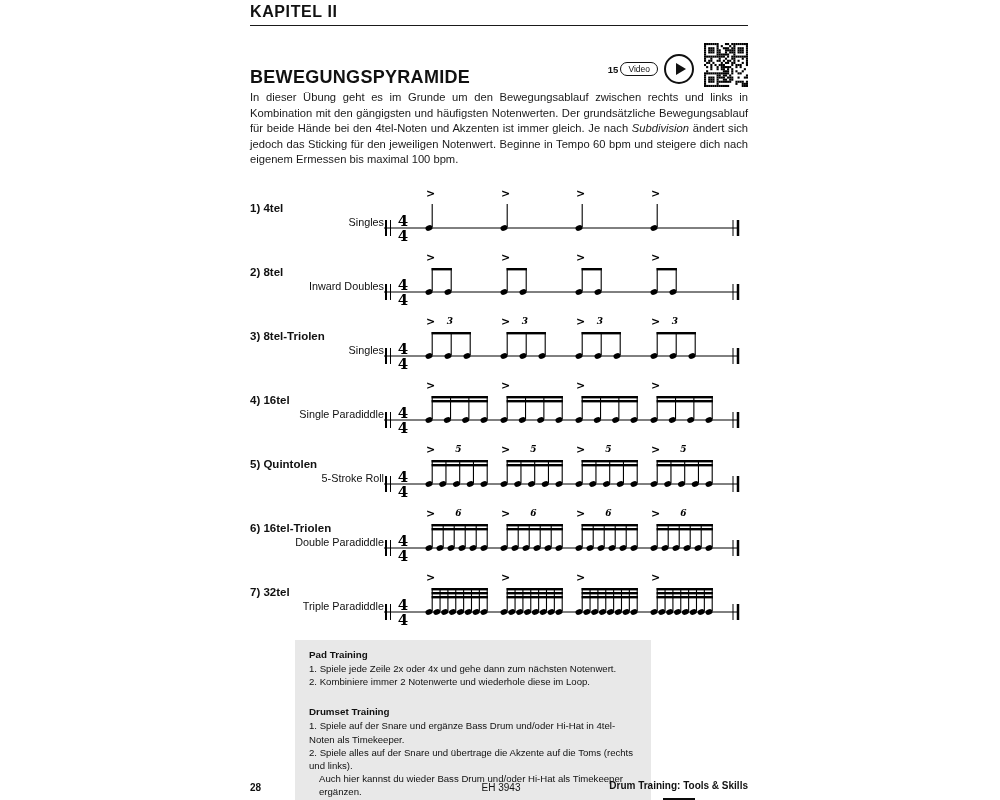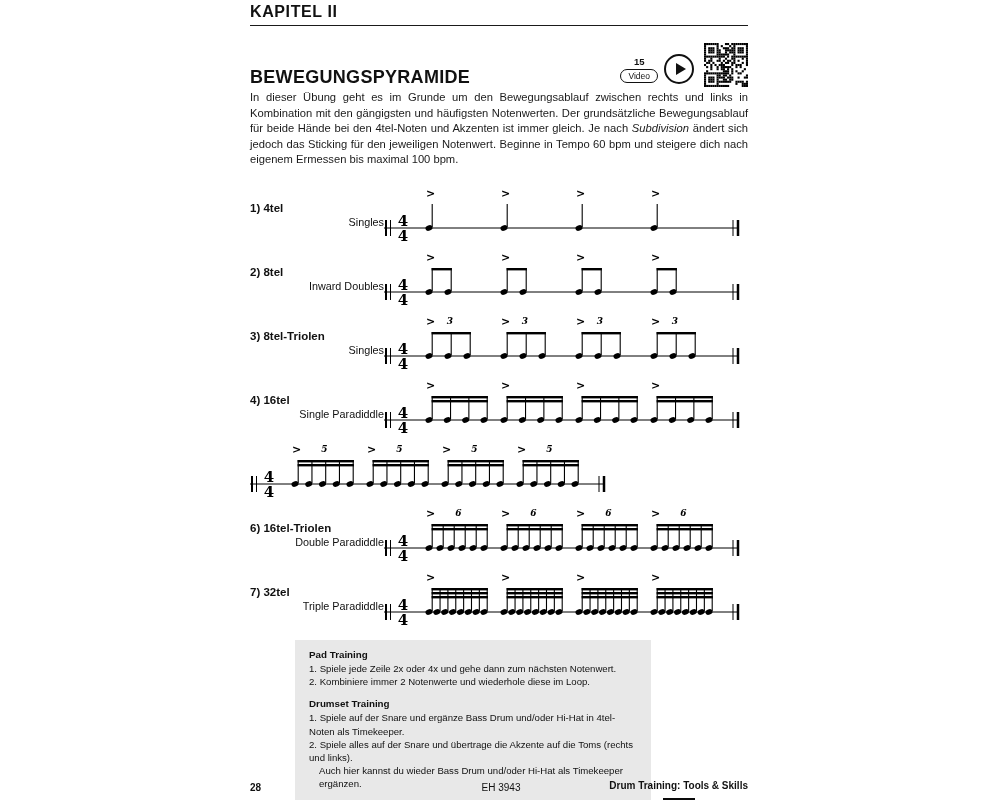--- a/index.html
+++ b/index.html
@@ -8,21 +8,21 @@
 
   
   .chapter{position:absolute;left:250px;top:0;width:498px;padding:3px 0 4px 0;
            border-bottom:1.5px solid #1a1a1a;}
   .chapter-title{font-size:16px;font-weight:bold;letter-spacing:.6px;}
 
   
   .title-row{position:absolute;left:250px;top:44px;width:498px;height:46px;}
   .page-title{position:absolute;left:0;bottom:2px;margin:0;font-size:18px;font-weight:bold;letter-spacing:.3px;}
   .video-badge{position:absolute;right:54px;bottom:6px;display:flex;align-items:center;gap:6px;cursor:pointer;}
-  .vb-col{display:flex;flex-direction:column;align-items:center;gap:2px;justify-content:center;}
+  .vb-col{display:flex;align-items:center;gap:2px;justify-content:center;}
   .vb-number{font-size:9.5px;font-weight:bold;}
   .vb-label{font-size:8.5px;border:1.2px solid #111;border-radius:8px;padding:1px 7px;}
   .play-circle{width:26px;height:26px;border:2.5px solid #111;border-radius:50%;
                display:flex;align-items:center;justify-content:center;background:#fff;}
   .play-triangle{width:0;height:0;border-left:10px solid #111;border-top:6px solid transparent;
                  border-bottom:6px solid transparent;margin-left:3px;}
   .qr{position:absolute;right:0;top:-1px;width:44px;height:44px;}
 
   
   .intro{position:absolute;left:250px;top:90px;width:498px;margin:0;font-size:11.2px;
@@ -38,21 +38,21 @@
   .ts{font:bold 15px "DejaVu Serif",serif;text-anchor:middle;fill:#000;}
   .accent{font:bold 11px "DejaVu Sans",sans-serif;text-anchor:middle;fill:#000;}
   .tuplet{font:italic bold 9px "DejaVu Serif",serif;text-anchor:middle;fill:#000;}
 
   
   .training-box{position:absolute;left:295px;top:640px;width:356px;background:#e8e8e8;
                 padding:9px 14px 10px 14px;box-sizing:border-box;}
   .tb-title{font-size:9.8px;font-weight:bold;margin-bottom:2px;}
   .tb-item{font-size:9.6px;line-height:13.2px;}
   .tb-item-cont{font-size:9.6px;line-height:13.2px;padding-left:10px;}
-  .tb-section + .tb-section{margin-top:10px;}
+  .tb-section + .tb-section{margin-top:18px;}
 
   
   .footer{position:absolute;left:250px;top:780px;width:498px;height:18px;}
   .footer-page{position:absolute;left:0;top:2px;font-size:10px;font-weight:bold;text-align:right;}
   .footer-catalog{position:absolute;left:4px;right:0;top:2px;text-align:center;font-size:10px;}
   .footer-right{position:absolute;right:0;top:0;display:flex;align-items:center;gap:7px;flex-direction:column;}
   .footer-series{font-size:10px;font-weight:bold;}
   .hage-logo{width:32px;height:20px;background:#0a0a0a;display:flex;align-items:center;
              justify-content:center;}
   .hage-logo span{color:#fff;font-size:8px;font-weight:bold;letter-spacing:.6px;}
@@ -494,20 +494,24 @@
           <ellipse cx="306.6666666666667" cy="44" rx="3.6" ry="2.7" fill="#000" transform="rotate(-20 306.6666666666667 44)"></ellipse>
           <line x1="309.8666666666667" y1="43" x2="309.8666666666667" y2="20" stroke="#000" stroke-width="1.1"></line>
           <ellipse cx="325" cy="44" rx="3.6" ry="2.7" fill="#000" transform="rotate(-20 325 44)"></ellipse>
           <line x1="328.2" y1="43" x2="328.2" y2="20" stroke="#000" stroke-width="1.1"></line>
           <rect x="272.6" y="20" width="56.3" height="2.4" fill="#000"></rect>
           <rect x="272.6" y="24" width="56.3" height="2.4" fill="#000"></rect>
           <text x="271.5" y="13" class="accent">&gt;</text>
         </svg>
       </div>
       <div class="ex-row">
+        <div class="ex-label">
+          <div class="ex-name">5) Quintolen</div>
+          <div class="ex-sub">5-Stroke Roll</div>
+        </div>
         <svg class="ex-staff" viewBox="0 0 362 62">
           <line x1="0" y1="44" x2="354" y2="44" stroke="#000" stroke-width="1"></line>
           <line x1="2" y1="36" x2="2" y2="52" stroke="#000" stroke-width="2"></line>
           <line x1="6.5" y1="36" x2="6.5" y2="52" stroke="#000" stroke-width="1"></line>
           <text x="19" y="42" class="ts">4</text>
           <text x="19" y="57" class="ts">4</text>
           <line x1="349" y1="36" x2="349" y2="52" stroke="#000" stroke-width="1"></line>
           <line x1="354" y1="36" x2="354" y2="52" stroke="#000" stroke-width="2.5"></line>
           <ellipse cx="45" cy="44" rx="3.6" ry="2.7" fill="#000" transform="rotate(-20 45 44)"></ellipse>
           <line x1="48.2" y1="43" x2="48.2" y2="20" stroke="#000" stroke-width="1.1"></line>

